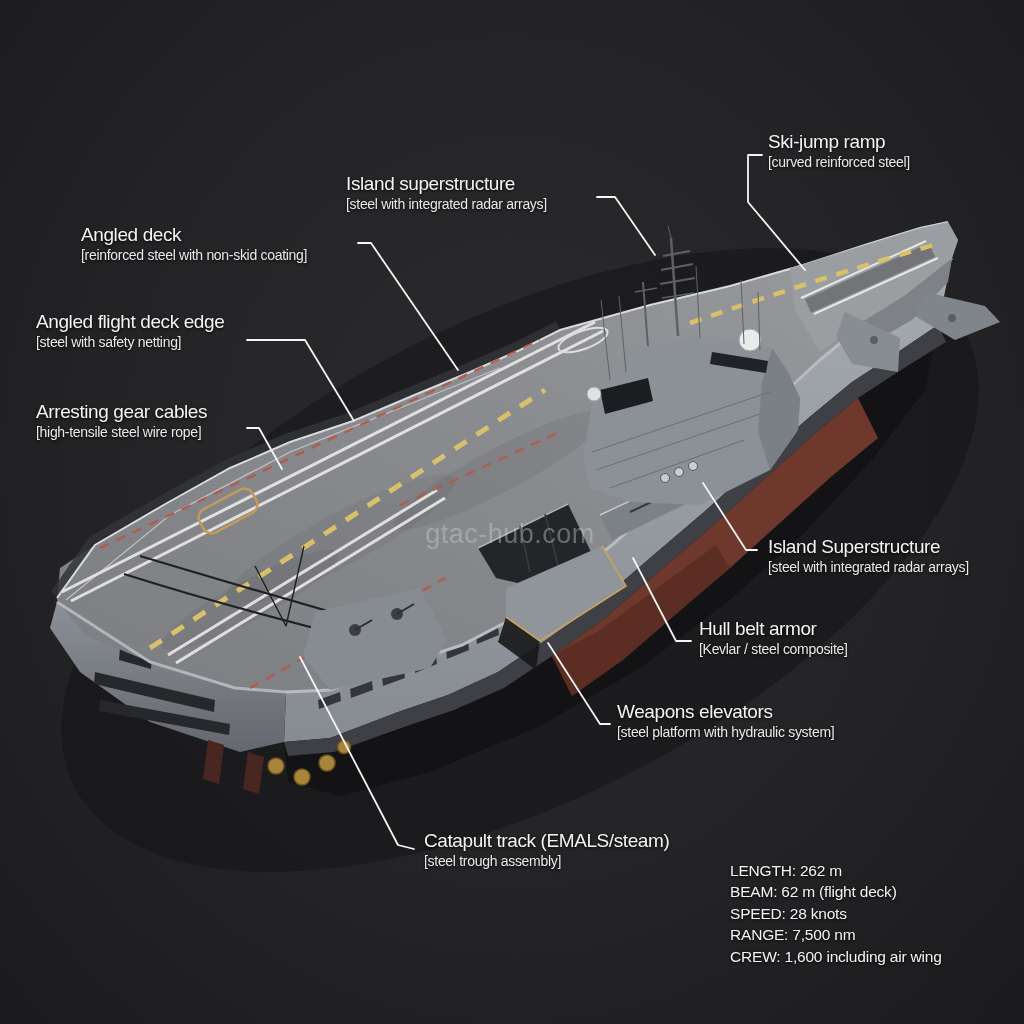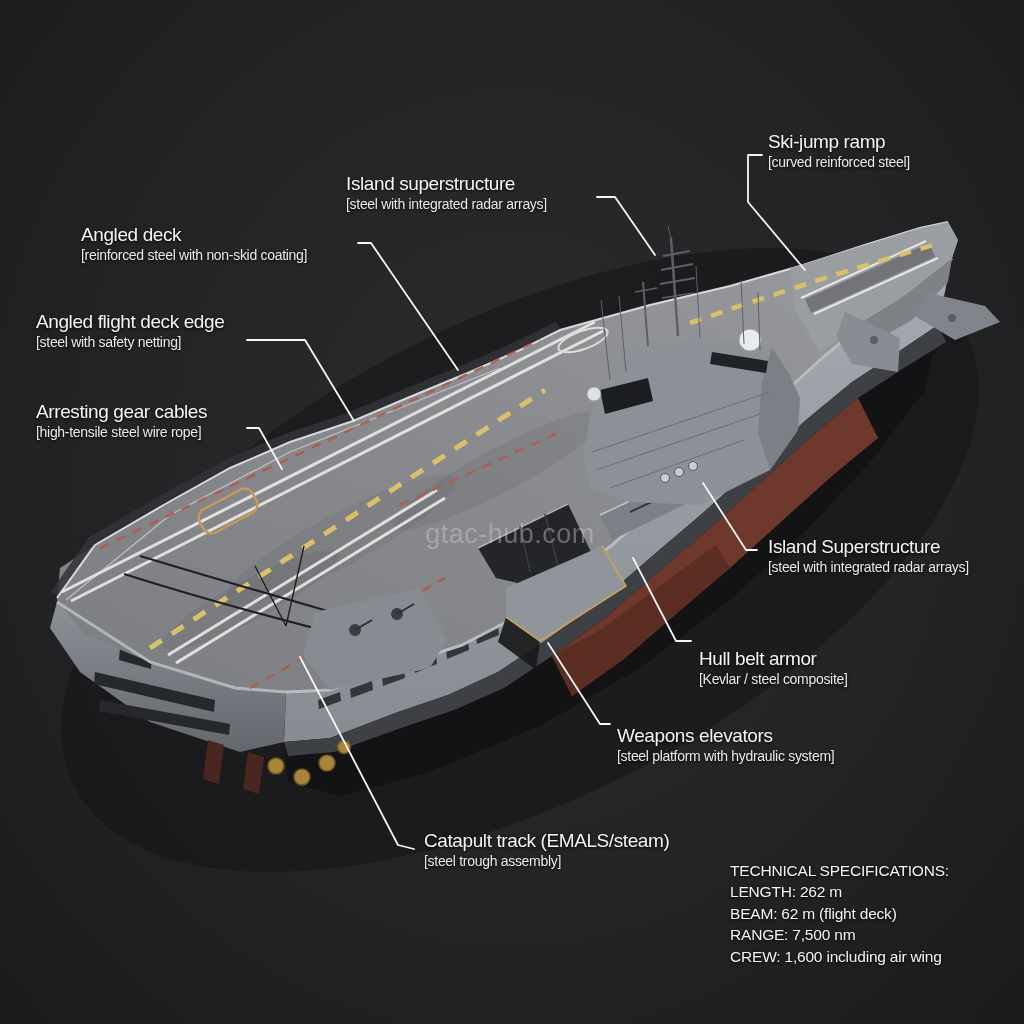--- a/index.html
+++ b/index.html
@@ -225,32 +225,32 @@
   <div class="s">[steel with safety netting]</div>
 </div>
 <div class="label" style="left:36px;top:401px;">
   <div class="t">Arresting gear cables</div>
   <div class="s">[high-tensile steel wire rope]</div>
 </div>
 <div class="label" style="left:768px;top:536px;">
   <div class="t">Island Superstructure</div>
   <div class="s">[steel with integrated radar arrays]</div>
 </div>
-<div class="label" style="left:699px;top:648px;">
+<div class="label" style="left:699px;top:618px;">
   <div class="t">Hull belt armor</div>
   <div class="s">[Kevlar / steel composite]</div>
 </div>
-<div class="label" style="left:617px;top:701px;margin-top:24px;">
+<div class="label" style="left:617px;top:701px;">
   <div class="t">Weapons elevators</div>
   <div class="s">[steel platform with hydraulic system]</div>
 </div>
 <div class="label" style="left:424px;top:830px;">
   <div class="t">Catapult track (EMALS/steam)</div>
   <div class="s">[steel trough assembly]</div>
 </div>
 
 <div id="specs">
-  <div>TECHNICAL SPECIFICATIONS:</div>
   <div>LENGTH: 262 m</div>
   <div>BEAM: 62 m (flight deck)</div>
+  <div>SPEED: 28 knots</div>
   <div>RANGE: 7,500 nm</div>
   <div>CREW: 1,600 including air wing</div>
 </div>
 
 </body></html>

